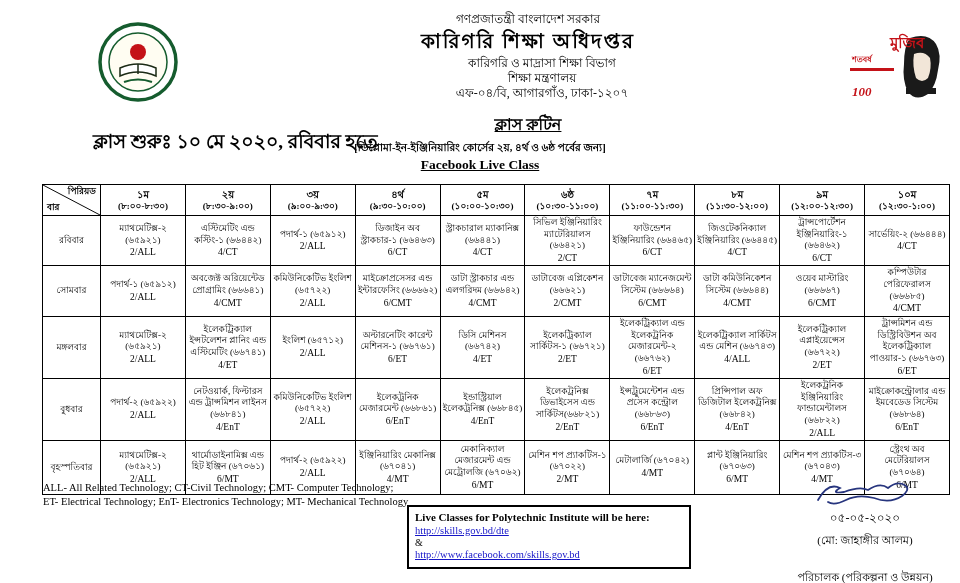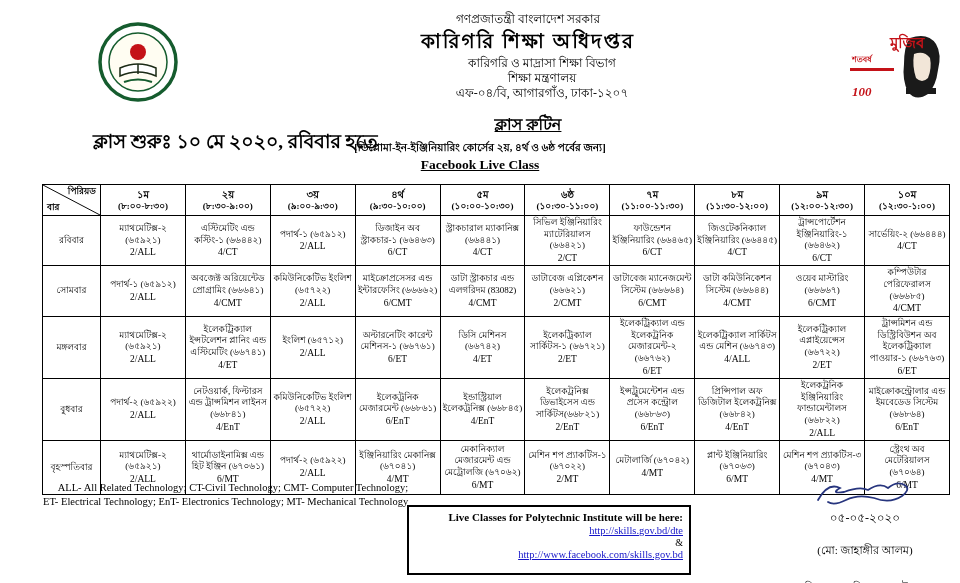--- a/index.html
+++ b/index.html
@@ -34,28 +34,28 @@
   .p-label{font-size:10px;}
   .p-time{font-size:9px;}
   .day-cell{font-size:10.5px;}
   .c-title{font-size:9px;}
   .c-group{font-size:9.5px;}
   .corner{position:relative;padding:0;}
   .corner svg{position:absolute;inset:0;width:100%;height:100%;}
   .corner .cp{position:absolute;top:1px;right:4px;font-size:9px;}
   .corner .cd{position:absolute;bottom:1px;left:4px;font-size:9px;}
   
-  .legend{top:481px;left:43px;font-size:10.5px;line-height:1.35;text-align:right;}
-  .live-box{top:505px;left:407px;width:268px;border:2px solid #000;text-align:right;padding:4px 6px 12px;}
+  .legend{top:481px;left:43px;font-size:10.5px;line-height:1.35;text-align:left;}
+  .live-box{top:505px;left:407px;width:268px;border:2px solid #000;text-align:left;padding:4px 6px 6px;}
   .live-box .bt{font-size:11px;font-weight:bold;margin-bottom:2px;}
   .live-box a{font-size:10.5px;text-decoration:underline;display:block;margin:1px 0;}
   .live-box .amp{font-size:10px;}
   .sign-block{top:478px;left:770px;width:190px;text-align:center;}
   .sign-date{font-size:12px;margin-top:1px;}
-  .sign-name{font-size:11px;margin-top:13px;}
+  .sign-name{font-size:11px;margin-top:3px;}
   .sign-title{font-size:11px;margin-top:18px;}
 </style>
 </head>
 <body>
 
 <div class="page">
 
   <div class="abs dte-logo">
     <svg viewBox="0 0 80 80" width="80" height="80">
       <circle cx="40" cy="40" r="38" fill="#ffffff" stroke="#155c2e" stroke-width="3.5"></circle>
@@ -214,21 +214,21 @@
           </td>
           <td>
             <div class="c-title">কমিউনিকেটিভ ইংলিশ (৬৫৭২২)</div>
             <div class="c-group">2/ALL</div>
           </td>
           <td>
             <div class="c-title">মাইক্রোপ্রসেসর এন্ড ইন্টারফেসিং (৬৬৬৬২)</div>
             <div class="c-group">6/CMT</div>
           </td>
           <td>
-            <div class="c-title">ডাটা স্ট্রাকচার এন্ড এলগরিদম (83082)</div>
+            <div class="c-title">ডাটা স্ট্রাকচার এন্ড এলগরিদম (৬৬৬৪২)</div>
             <div class="c-group">4/CMT</div>
           </td>
           <td>
             <div class="c-title">ডাটাবেজ এপ্লিকেশন (৬৬৬২১)</div>
             <div class="c-group">2/CMT</div>
           </td>
           <td>
             <div class="c-title">ডাটাবেজ ম্যানেজমেন্ট সিস্টেম (৬৬৬৬৪)</div>
             <div class="c-group">6/CMT</div>
           </td>

